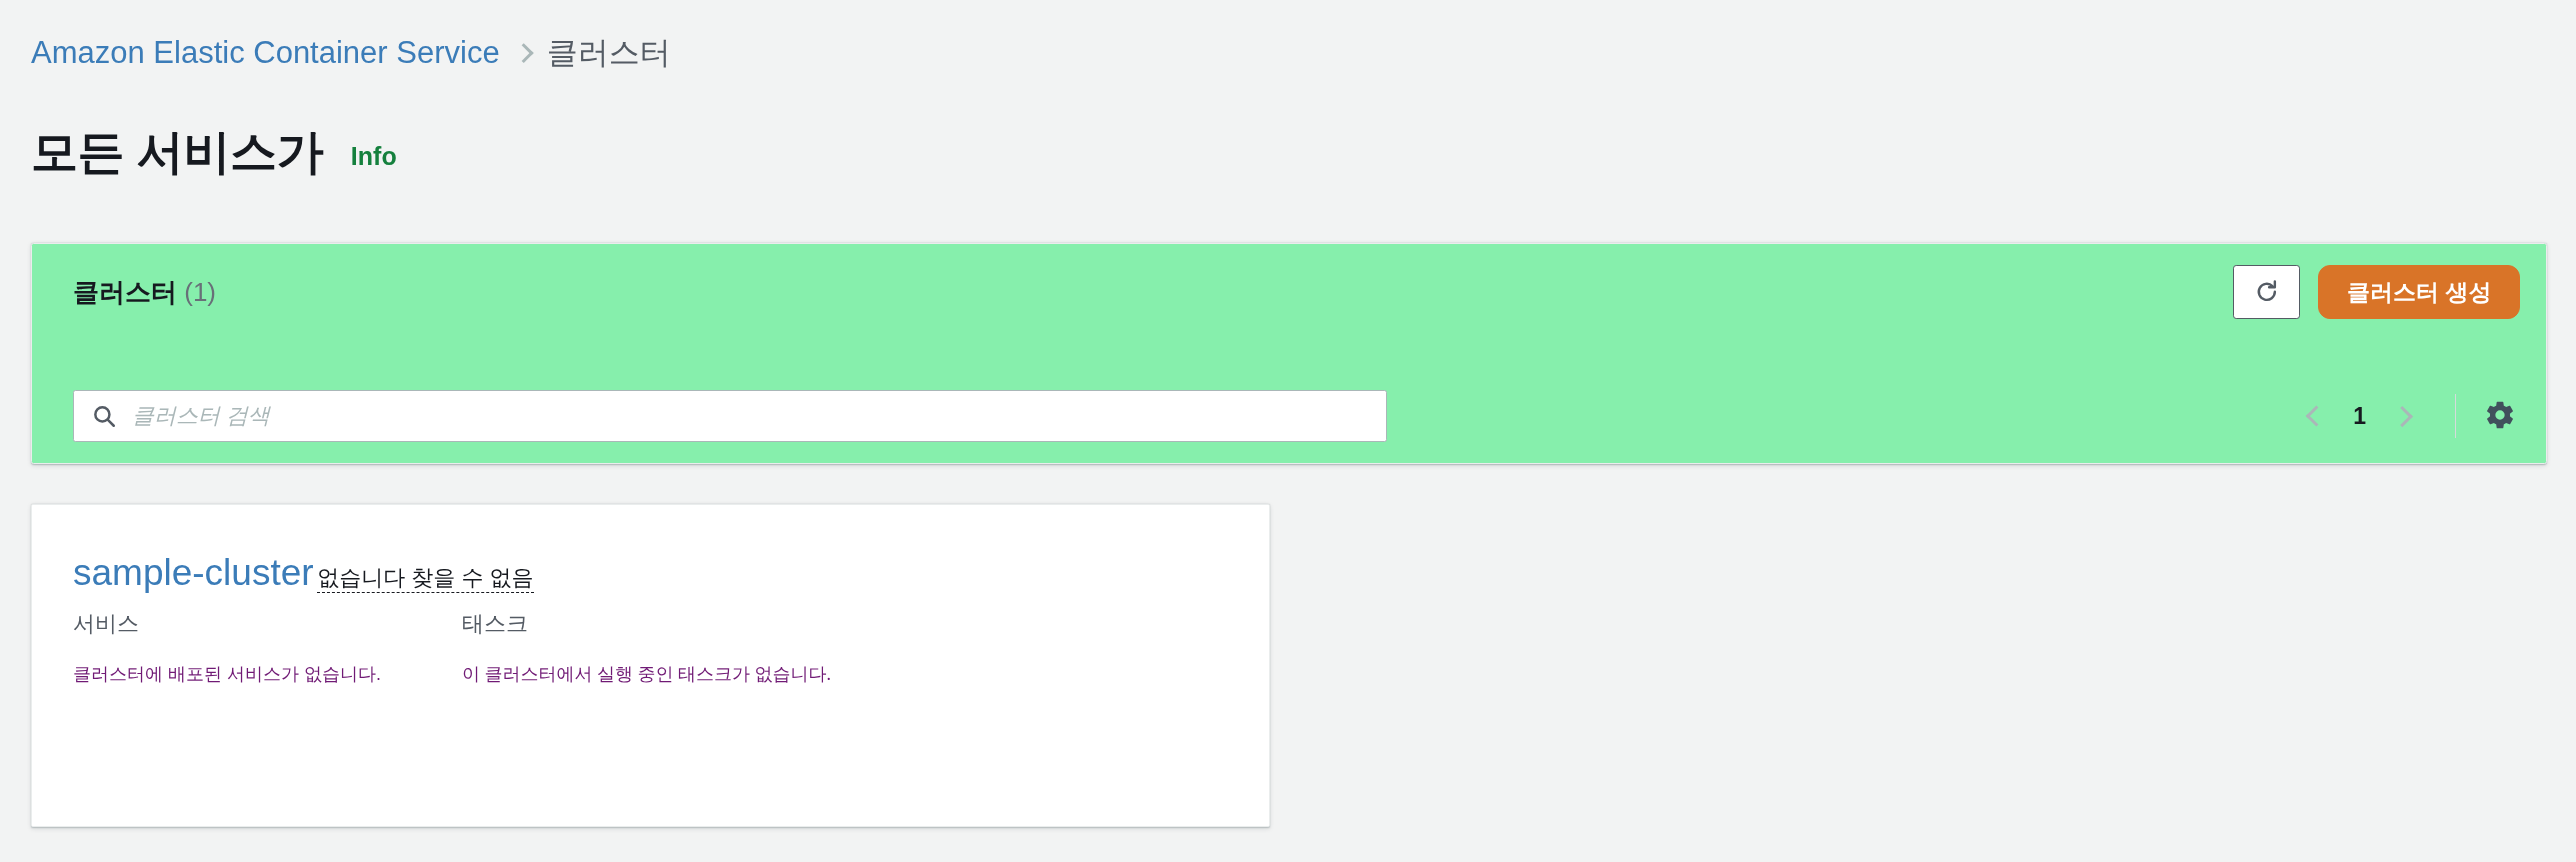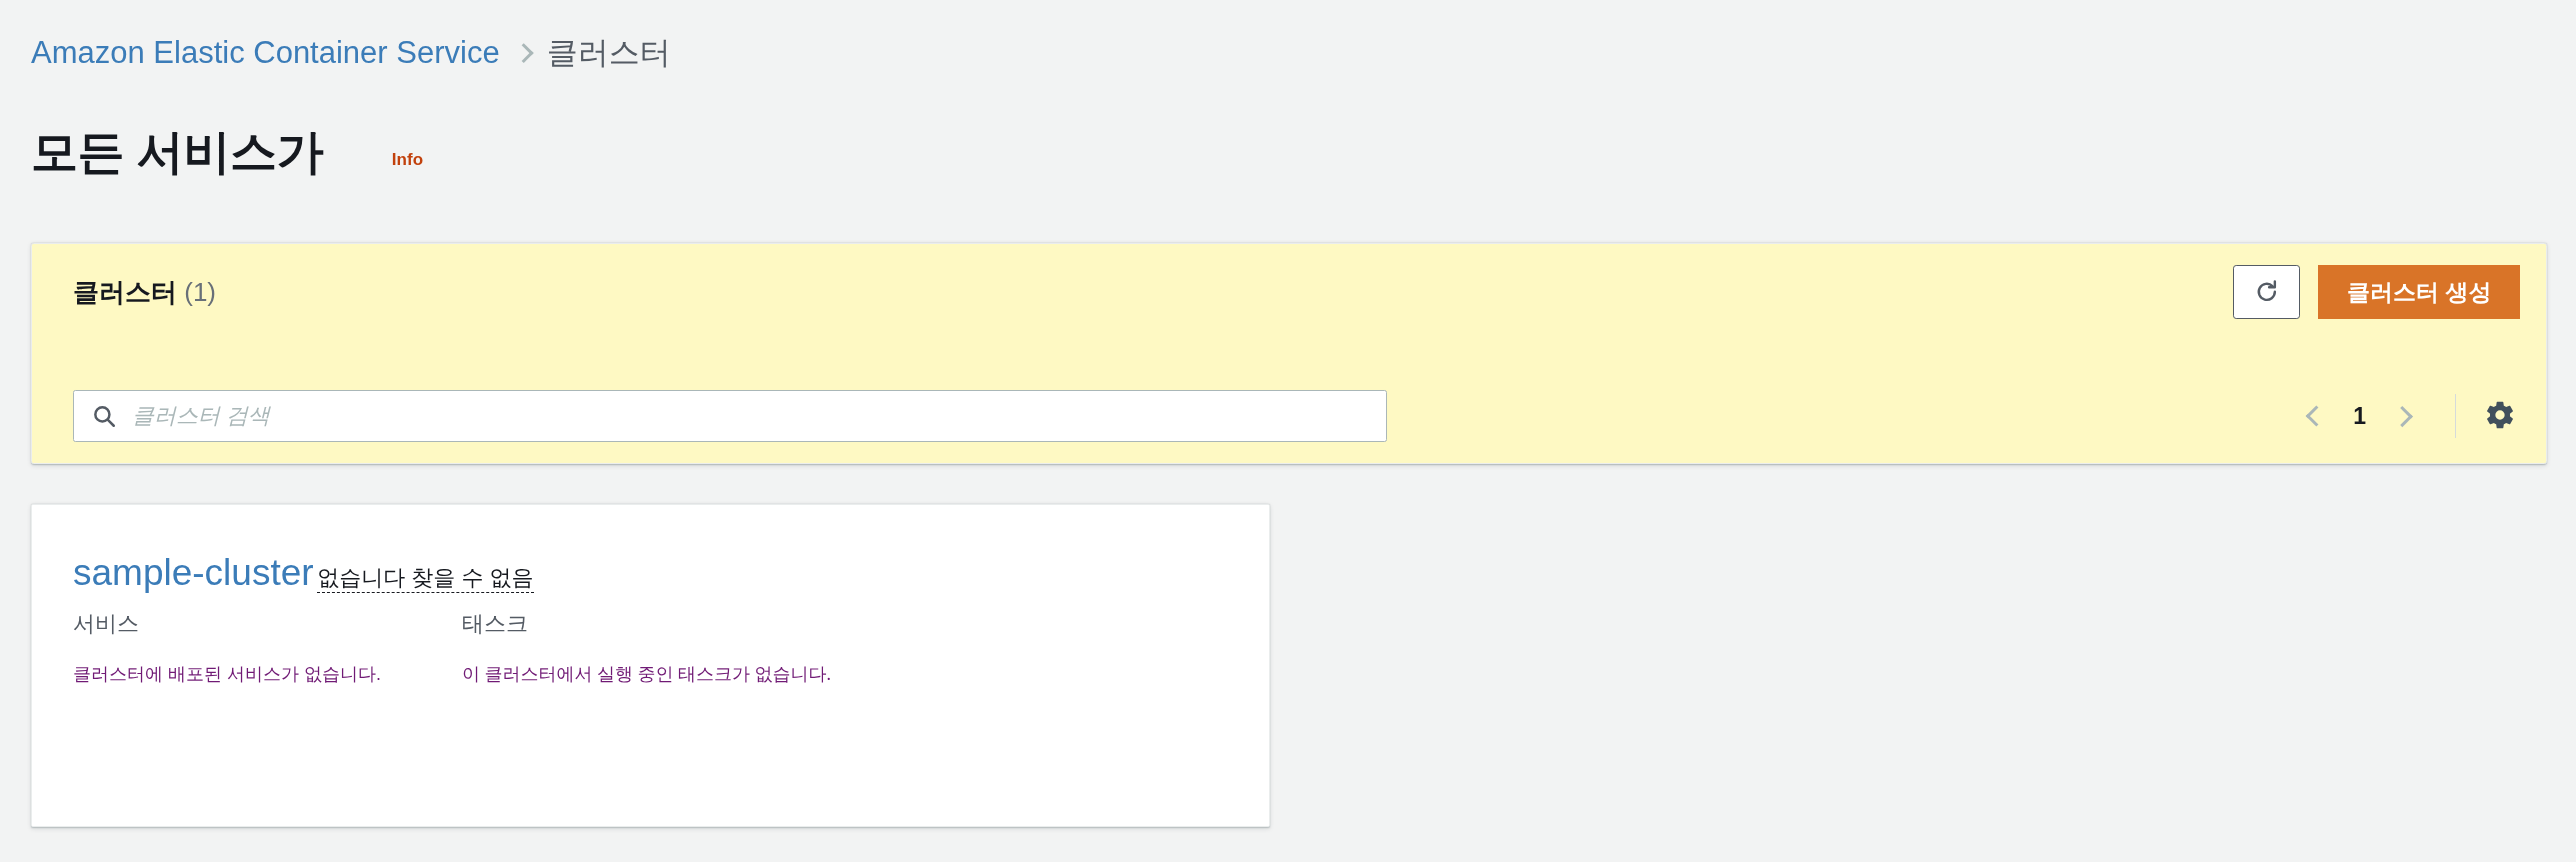--- a/index.html
+++ b/index.html
@@ -72,38 +72,37 @@
   }
   .page-title {
     font-size: 47px;
     font-weight: 700;
     color: #16191f;
     letter-spacing: -0.4px;
     line-height: 1;
     white-space: nowrap;
   }
   .info-link {
-    font-size: 17px;
+    font-size: 25px;
     font-weight: 700;
-    color: #c2410c;
+    color: #15803d;
     text-decoration: none;
     cursor: pointer;
     position: relative;
     top: -3.2px;
-    margin-left: 41px;
   }
 
   
   .panel {
     position: absolute;
     left: 31px;
     top: 243px;
     width: 2516px;
     height: 221px;
-    background: #fef9c3;
+    background: #86efac;
     border: 0.8px solid #eaeded;
     border-radius: 2.4px;
     box-shadow: 0 0.8px 1.6px rgba(0,28,36,0.22), 0 1.6px 4.9px rgba(0,28,36,0.10);
   }
 
   .panel-header {
     position: absolute;
     left: 0;
     top: 0;
     width: 100%;
@@ -143,21 +142,21 @@
     cursor: pointer;
     padding: 0;
   }
   .btn-refresh svg { display: block; }
 
   .btn-create {
     height: 54px;
     padding: 0 27.6px;
     background: #d97428;
     border: 1.6px solid #d97428;
-    border-radius: 0;
+    border-radius: 12px;
     color: #ffffff;
     font-family: "Liberation Sans", "DejaVu Sans", sans-serif;
     font-size: 23px;
     font-weight: 700;
     white-space: nowrap;
     cursor: pointer;
     display: flex;
     align-items: center;
     justify-content: center;
     text-align: center;

